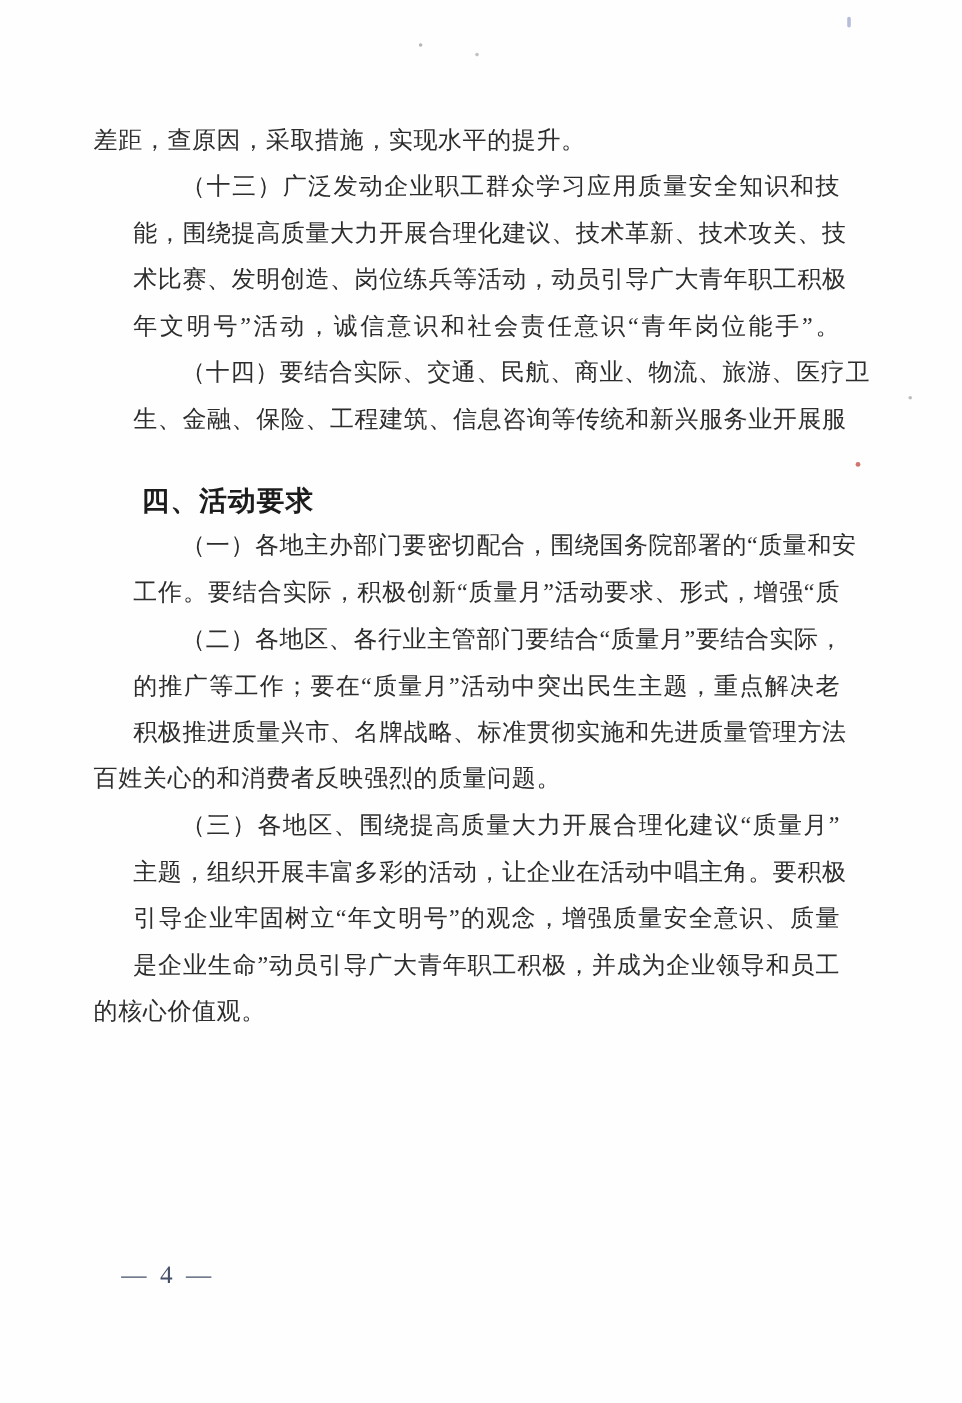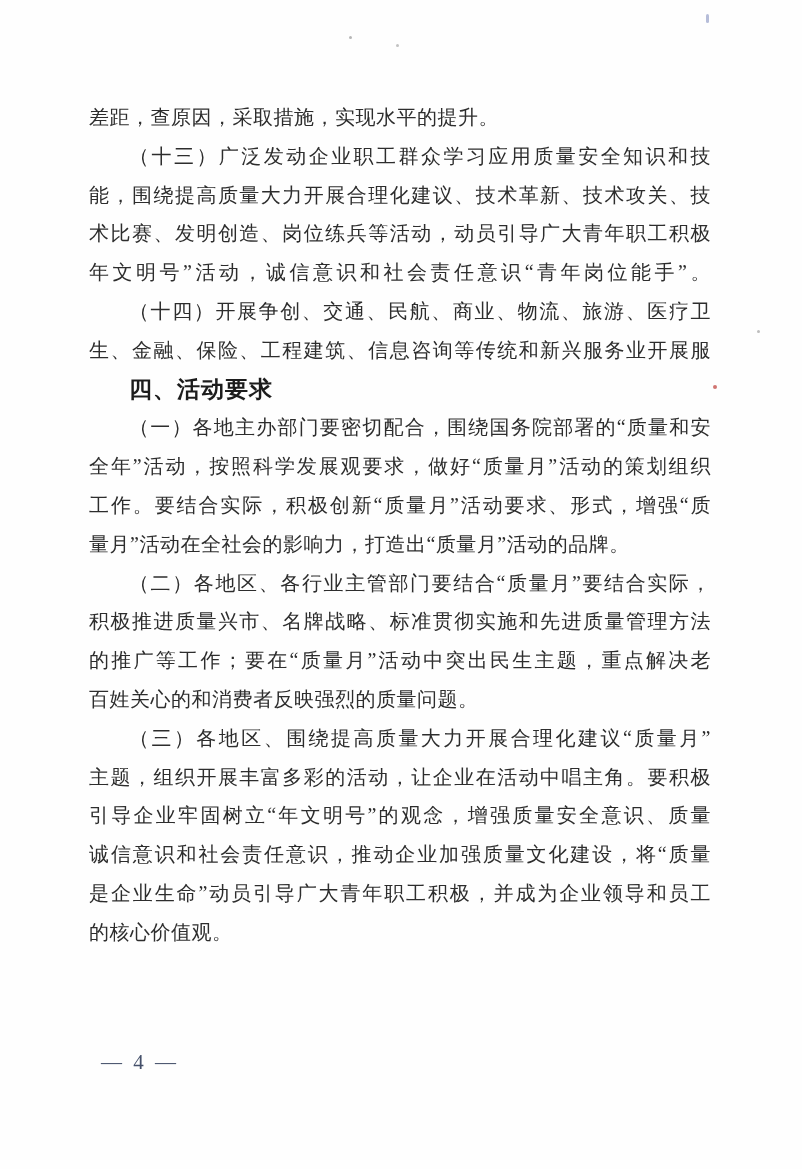--- a/index.html
+++ b/index.html
@@ -16,45 +16,47 @@
   }
   .page {
     position: absolute;
     left: 0; top: 0;
     width: 802px;
     height: 1169px;
     background: #fefefe;
   }
   .body-text {
     position: absolute;
-    left: 89px;
+    left: 78px;
     top: 98px;
     width: 622px;
     color: #2d2d2d;
   }
   .line {
     height: 38.8px;
     line-height: 38.8px;
     font-size: 20px;
     white-space: nowrap;
     text-align: justify;
     letter-spacing: 0.5px;
   }
   .line.fill {
     text-align-last: justify;
+    margin-left: 33px;
   }
   .line.indent {
     text-indent: 40px;
   }
   .line.heading {
     font-family: "Liberation Sans", sans-serif;
     font-weight: 700;
     font-size: 23px;
     letter-spacing: 1px;
     color: #1c1c1c;
+    margin-top: 28px;
   }
   .page-number {
     position: absolute;
     left: 101px;
     top: 1050px;
     font-size: 21px;
     letter-spacing: 3px;
     color: #45506a;
   }
   .speck {
@@ -70,35 +72,32 @@
 </head>
 <body>
 
 <div class="page">
   <div class="body-text">
       <div class="line">差距，查原因，采取措施，实现水平的提升。</div>
       <div class="line indent fill">（十三）广泛发动企业职工群众学习应用质量安全知识和技</div>
       <div class="line fill">能，围绕提高质量大力开展合理化建议、技术革新、技术攻关、技</div>
       <div class="line fill">术比赛、发明创造、岗位练兵等活动，动员引导广大青年职工积极</div>
       <div class="line fill">年文明号”活动，诚信意识和社会责任意识“青年岗位能手”。</div>
-      <div class="line indent fill">（十四）开展争创、交通、民航、商业、物流、旅游、医疗卫</div>
+      <div class="line indent fill">（十四）要结合实际、交通、民航、商业、物流、旅游、医疗卫</div>
       <div class="line fill">生、金融、保险、工程建筑、信息咨询等传统和新兴服务业开展服</div>
       <div class="line heading indent">四、活动要求</div>
       <div class="line indent fill">（一）各地主办部门要密切配合，围绕国务院部署的“质量和安</div>
-      <div class="line fill">全年”活动，按照科学发展观要求，做好“质量月”活动的策划组织</div>
       <div class="line fill">工作。要结合实际，积极创新“质量月”活动要求、形式，增强“质</div>
-      <div class="line">量月”活动在全社会的影响力，打造出“质量月”活动的品牌。</div>
       <div class="line indent fill">（二）各地区、各行业主管部门要结合“质量月”要结合实际，</div>
+      <div class="line fill">的推广等工作；要在“质量月”活动中突出民生主题，重点解决老</div>
       <div class="line fill">积极推进质量兴市、名牌战略、标准贯彻实施和先进质量管理方法</div>
-      <div class="line fill">的推广等工作；要在“质量月”活动中突出民生主题，重点解决老</div>
       <div class="line">百姓关心的和消费者反映强烈的质量问题。</div>
       <div class="line indent fill">（三）各地区、围绕提高质量大力开展合理化建议“质量月”</div>
       <div class="line fill">主题，组织开展丰富多彩的活动，让企业在活动中唱主角。要积极</div>
       <div class="line fill">引导企业牢固树立“年文明号”的观念，增强质量安全意识、质量</div>
-      <div class="line fill">诚信意识和社会责任意识，推动企业加强质量文化建设，将“质量</div>
       <div class="line fill">是企业生命”动员引导广大青年职工积极，并成为企业领导和员工</div>
       <div class="line">的核心价值观。</div>
     </div>
   <div class="page-number">— 4 —</div>
   <span class="speck blue"></span>
   <span class="speck gray1"></span>
   <span class="speck gray2"></span>
   <span class="speck gray3"></span>
   <span class="speck red"></span>
 </div>

